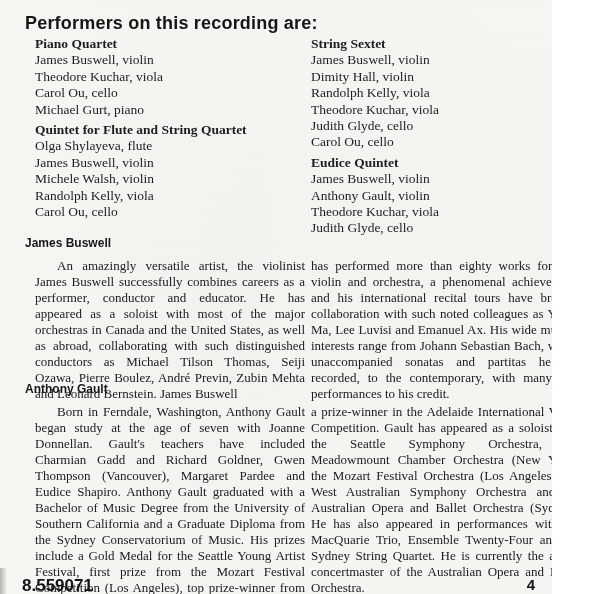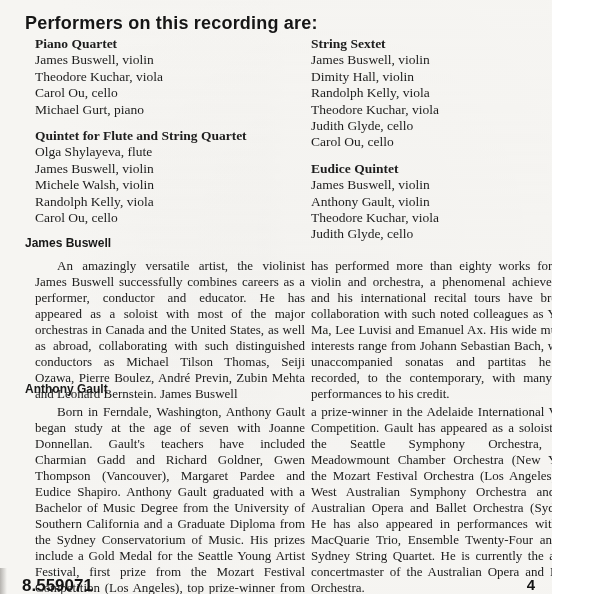--- a/index.html
+++ b/index.html
@@ -33,21 +33,21 @@
     position:absolute; left:25px; top:13px;
     font-family:"Liberation Sans", sans-serif;
     font-weight:bold; font-size:18px; letter-spacing:.2px;
     color:#161616;
   }
 
   .col-left{ position:absolute; left:35px;  width:270px; }
   .col-right{ position:absolute; left:311px; width:270px; }
 
   .performers{ top:36px; font-size:13.5px; line-height:16.4px; }
-  .group + .group{ margin-top:10px; }
+  .group + .group{ margin-top:4px; }
   .group-name{ font-weight:bold; }
   .member{ white-space:nowrap; }
 
   .bio-heading{
     position:absolute; left:25px;
     font-family:"Liberation Sans", sans-serif;
     font-weight:bold; font-size:12px; color:#181818;
   }
   .bio-heading.buswell{ top:236px; }
   .bio-heading.gault{ top:382px;text-align:center; }

